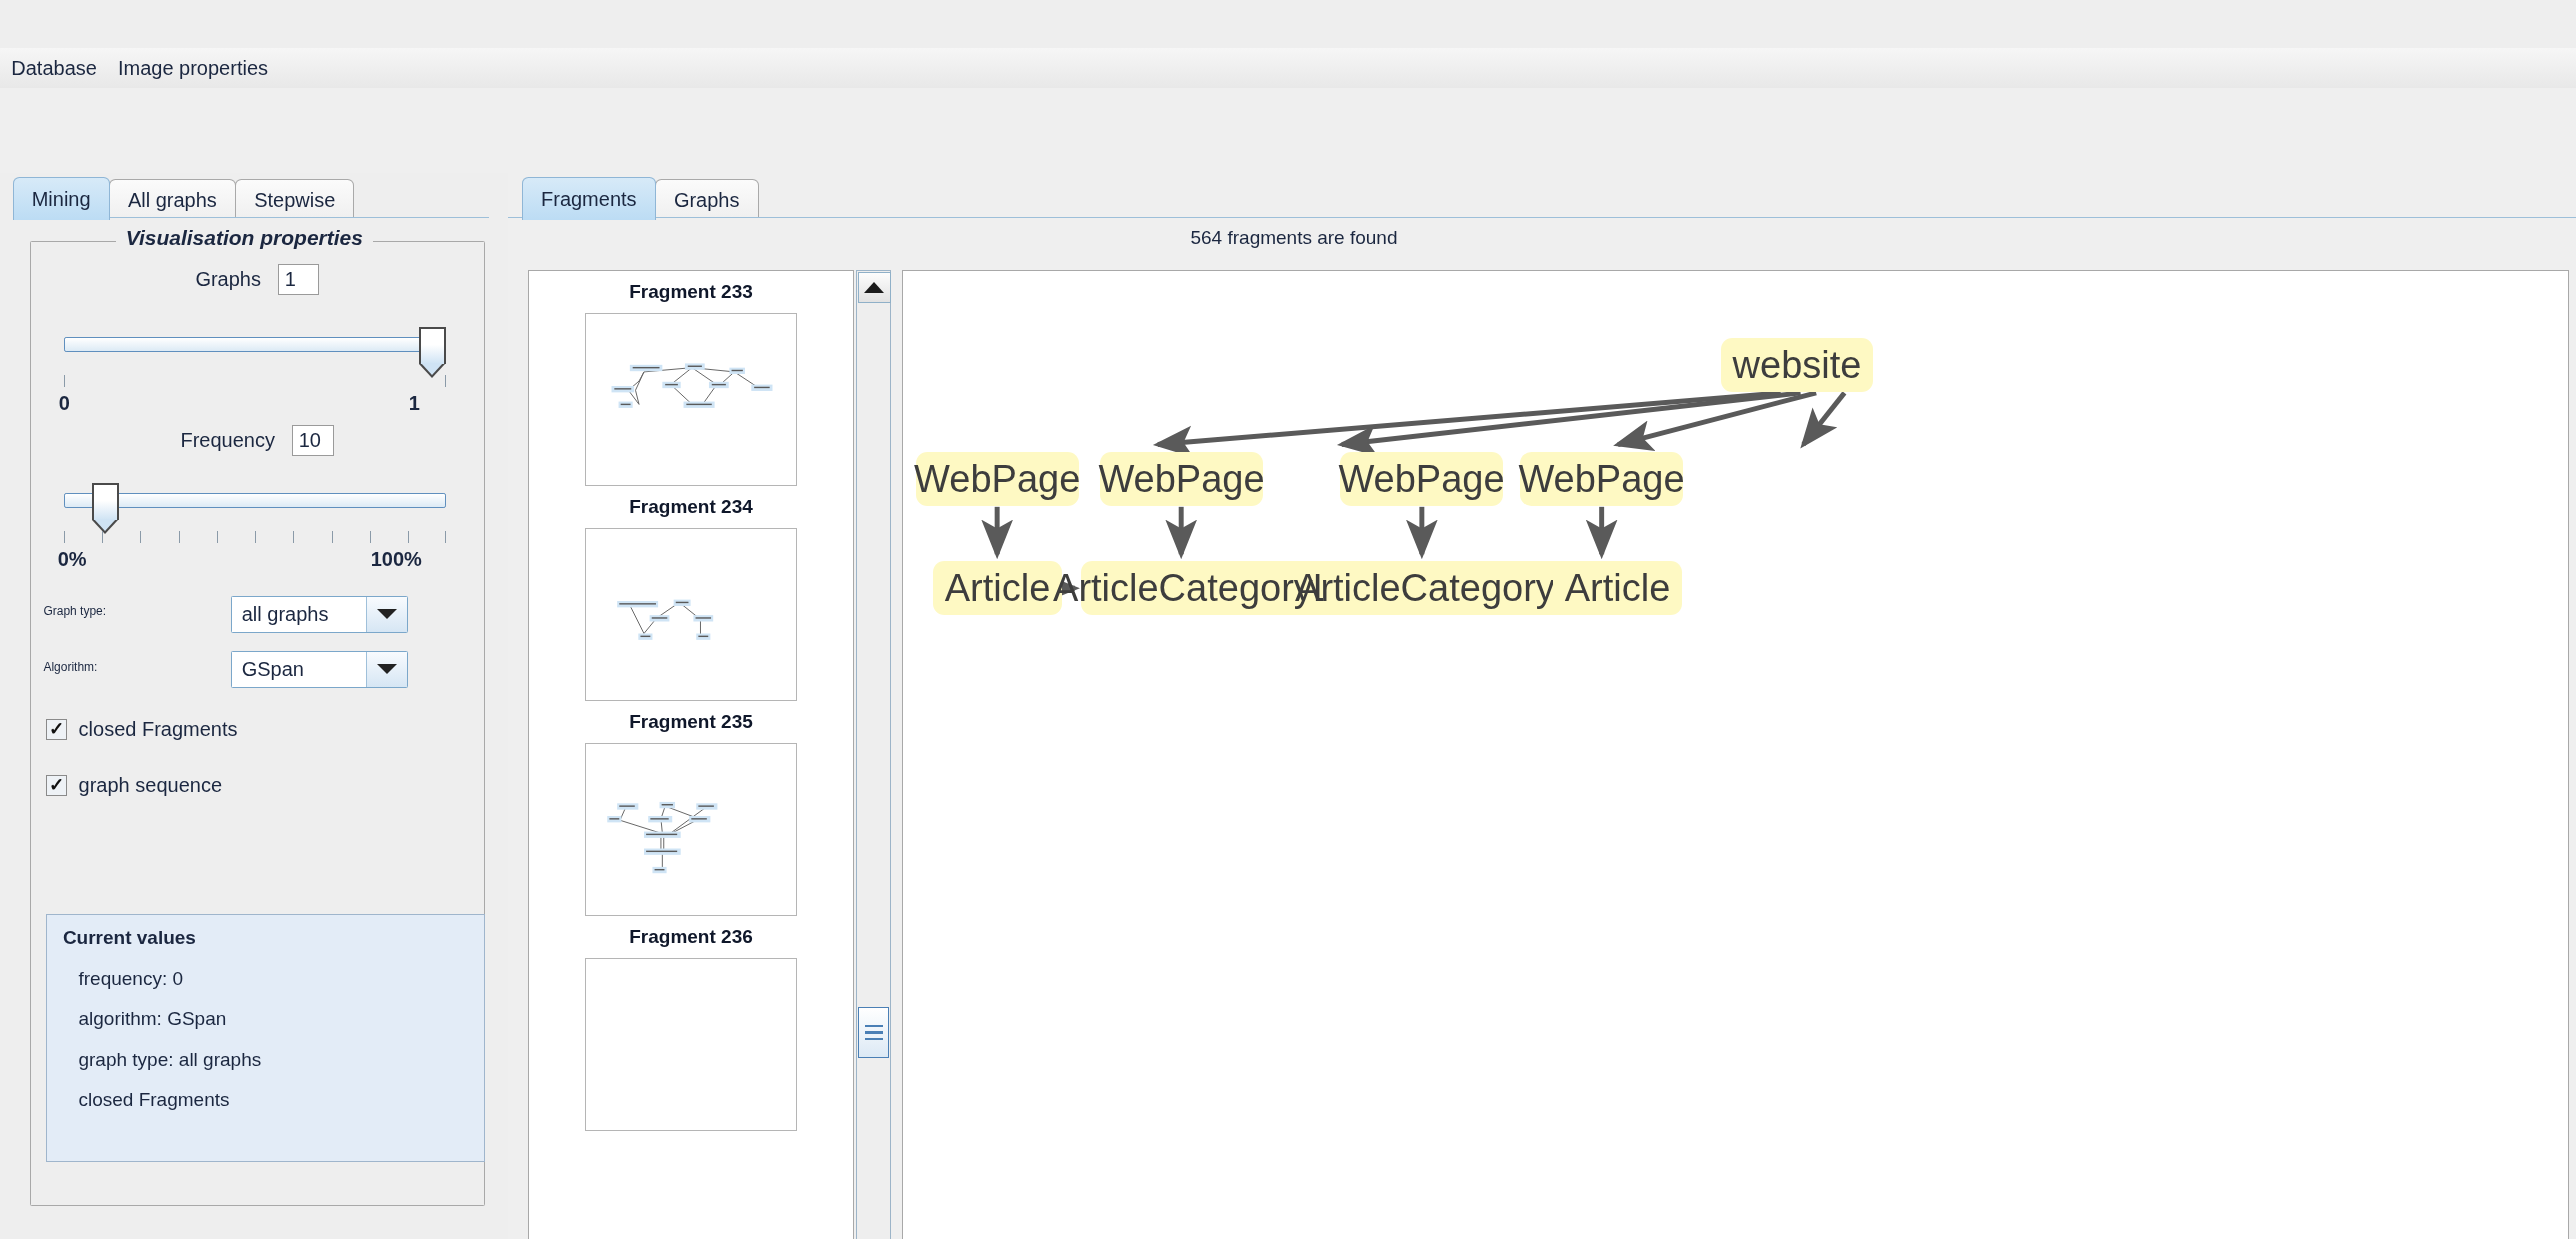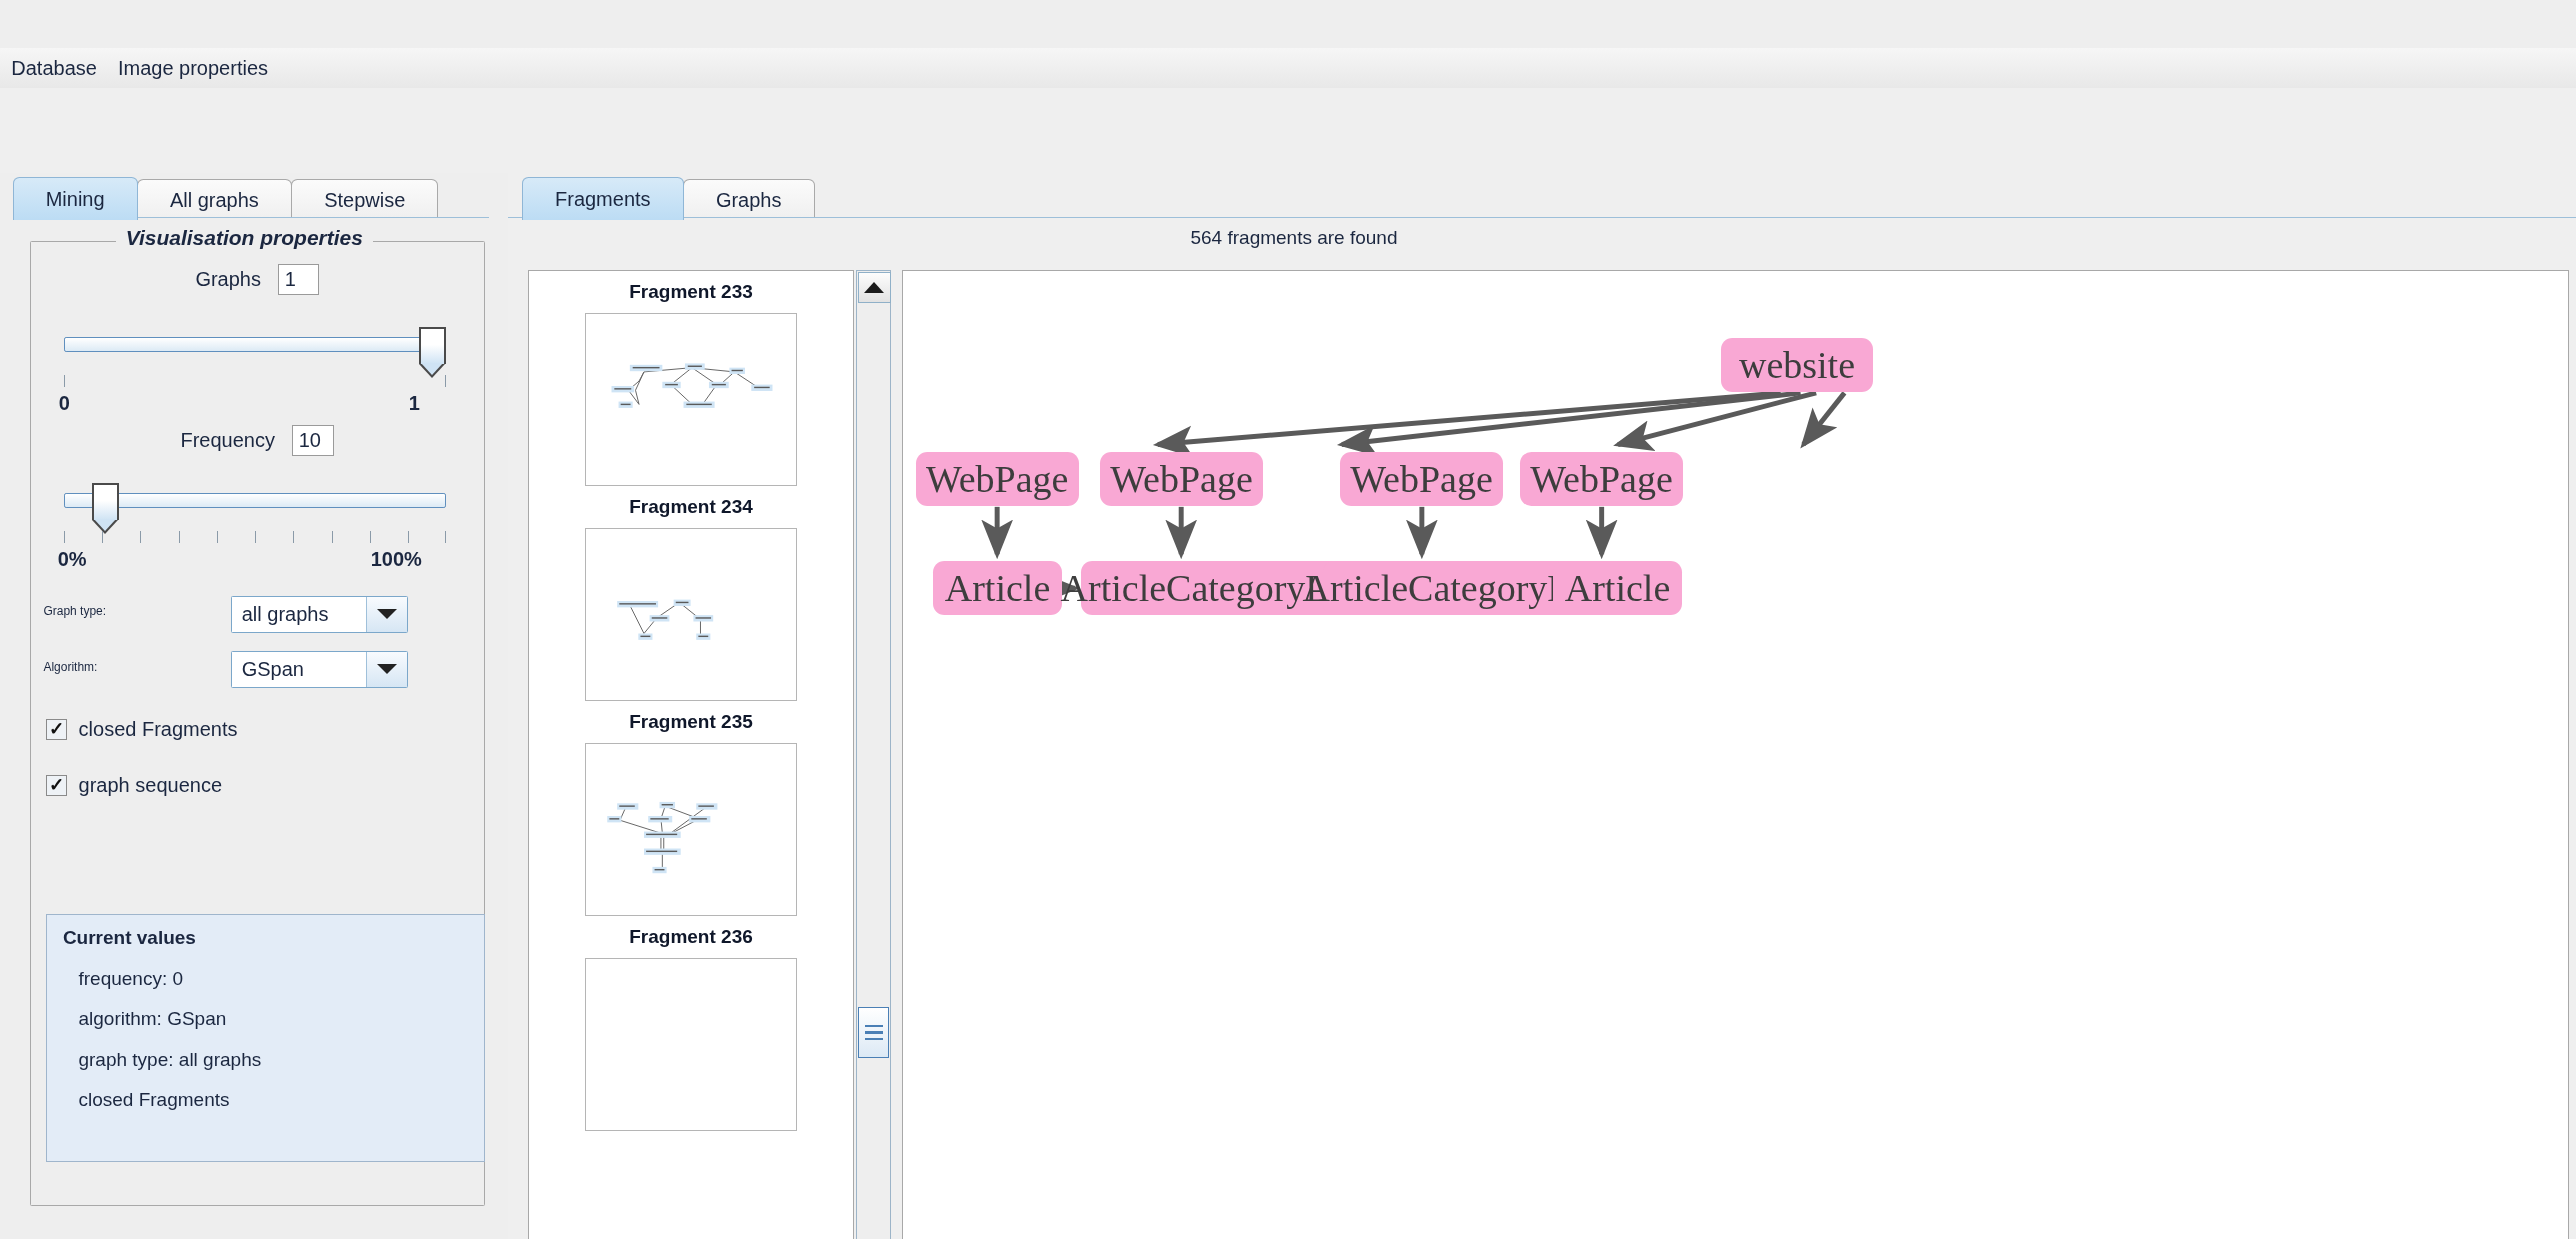--- a/index.html
+++ b/index.html
@@ -35,21 +35,21 @@
     display:flex;align-items:center;
   }
   .menubar .mi{font-size:20px;color:#1b2740;margin-left:21px;white-space:nowrap;}
   .menubar .mi:first-child{margin-left:11.3px;}
 
   .blankstrip{position:absolute;left:0;top:88px;width:2576px;height:85px;background:#efefef;}
 
   
   .tabrow{position:absolute;display:flex;align-items:flex-end;height:47px;}
   .tab{
-    height:40px;padding:0 32px;display:flex;align-items:center;justify-content:center;
+    height:40px;padding:0 18px;display:flex;align-items:center;justify-content:center;
     font-size:20px;color:#1b2740;white-space:nowrap;
     background:linear-gradient(to bottom,#fbfbfb,#efefef);
     border:0.7px solid #a9a9a9;border-bottom:none;
     border-radius:6.4px 6.4px 0 0;margin-right:-0.7px;
   }
   .tab.active{
     background:linear-gradient(to bottom,#d7eaf8,#bcdcf4);
     border:0.7px solid #8fb6d6;border-bottom:none;
     height:42px;
     position:relative;z-index:3;
@@ -187,24 +187,24 @@
   }
   .vscroll .thumb i{display:block;width:18.4px;height:2.1px;background:#4a7fb5;}
 
   
   .canvas{
     position:absolute;left:394px;top:52px;width:1667px;height:970px;
     background:#ffffff;border:0.7px solid #a8a8a8;box-sizing:border-box;overflow:hidden;
   }
   .canvas svg{position:absolute;left:0;top:0;}
   .gnode{
-    position:absolute;background:#f9a8d4;border-radius:11.3px;
+    position:absolute;background:#fef9c3;border-radius:11.3px;
     display:flex;align-items:center;justify-content:center;
     font-size:38px;color:#3d3d3d;white-space:nowrap;padding:0 12.7px;
-    box-sizing:border-box;height:54px;font-family:Liberation Serif, serif;
+    box-sizing:border-box;height:54px;
   }
 </style>
 </head>
 <body>
 
 <div class="app">
 
 
   <div class="menubar">
     <div class="mi">Database</div>

